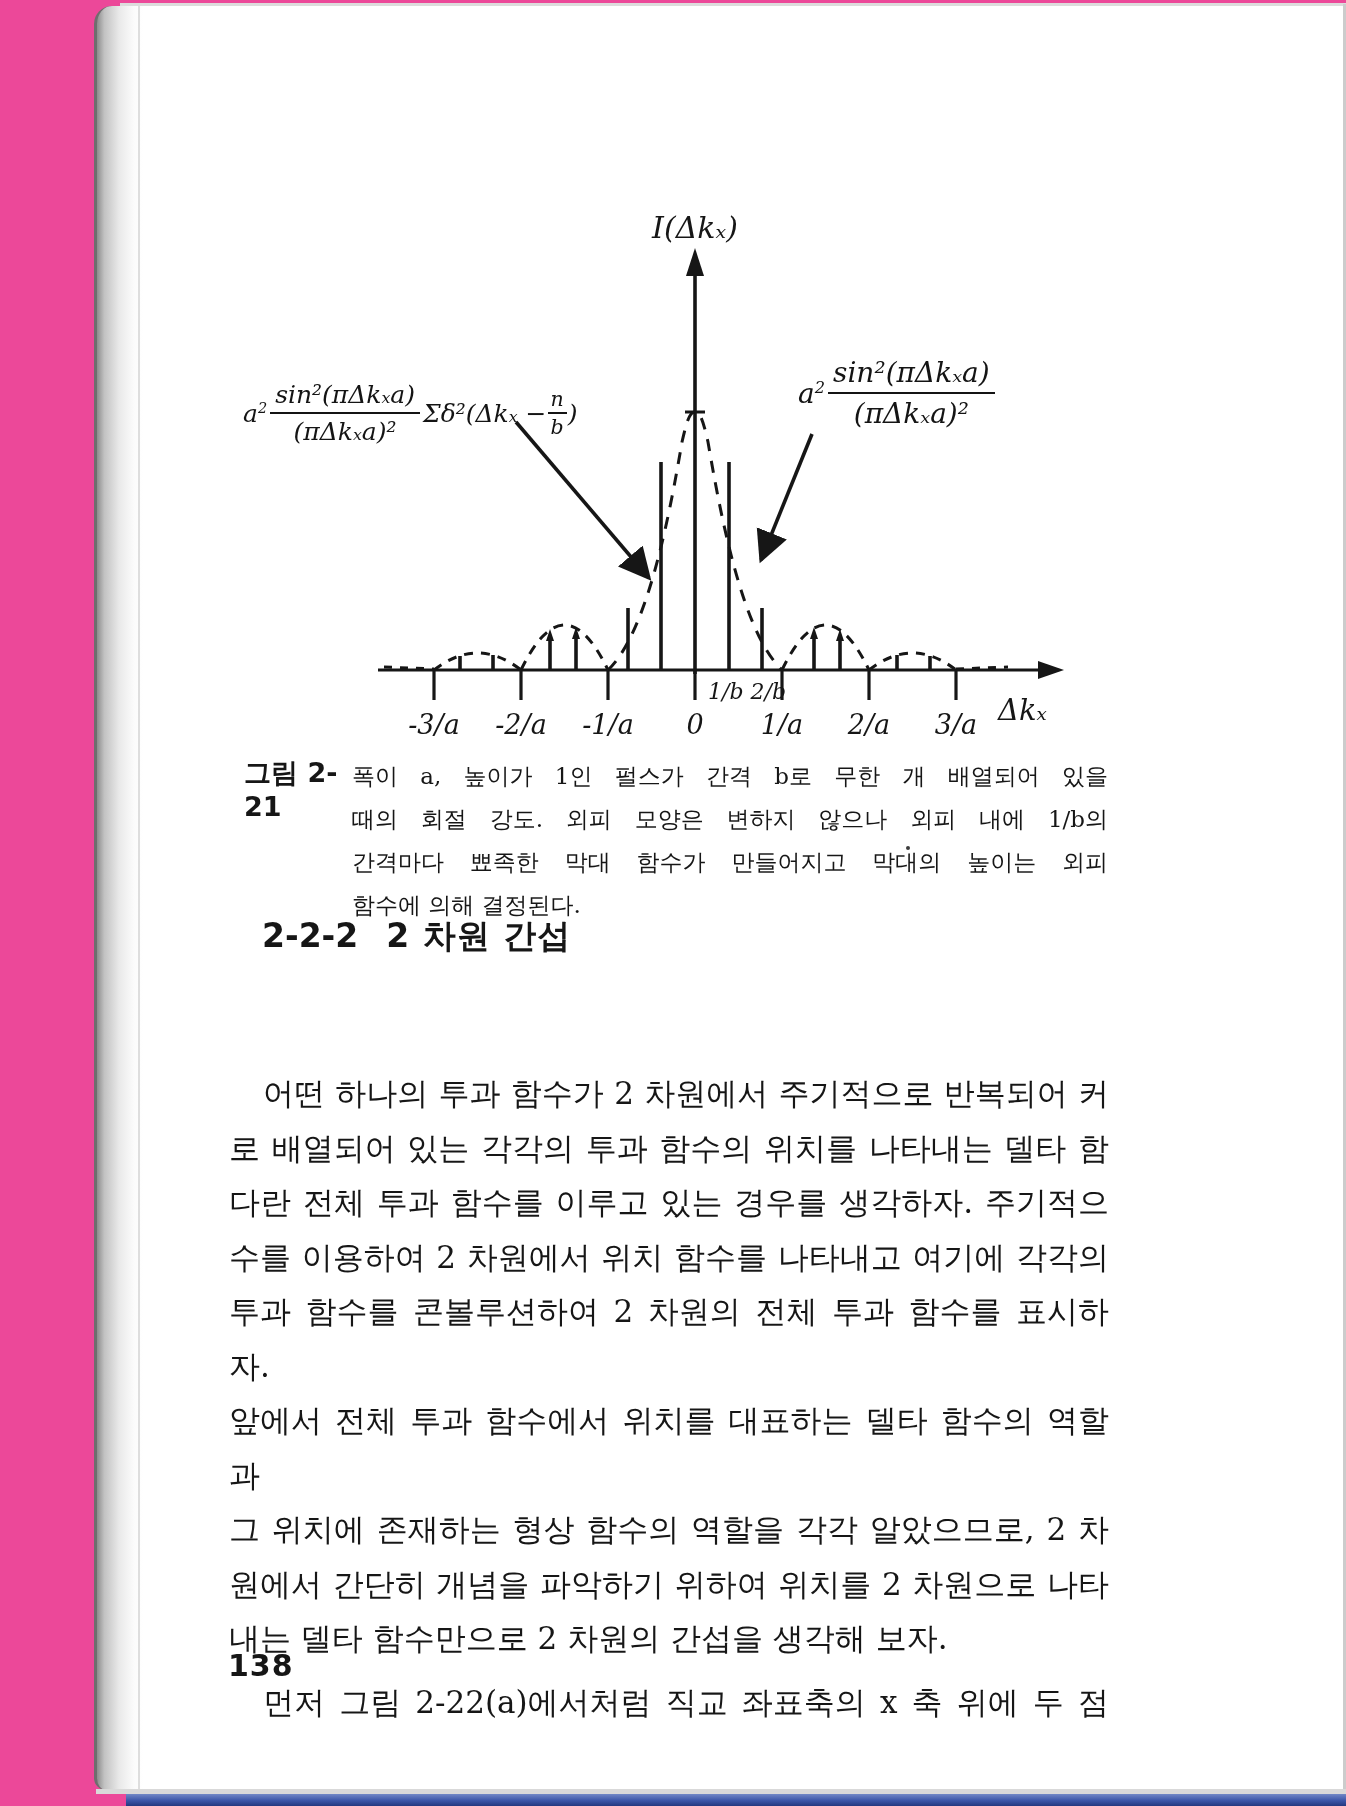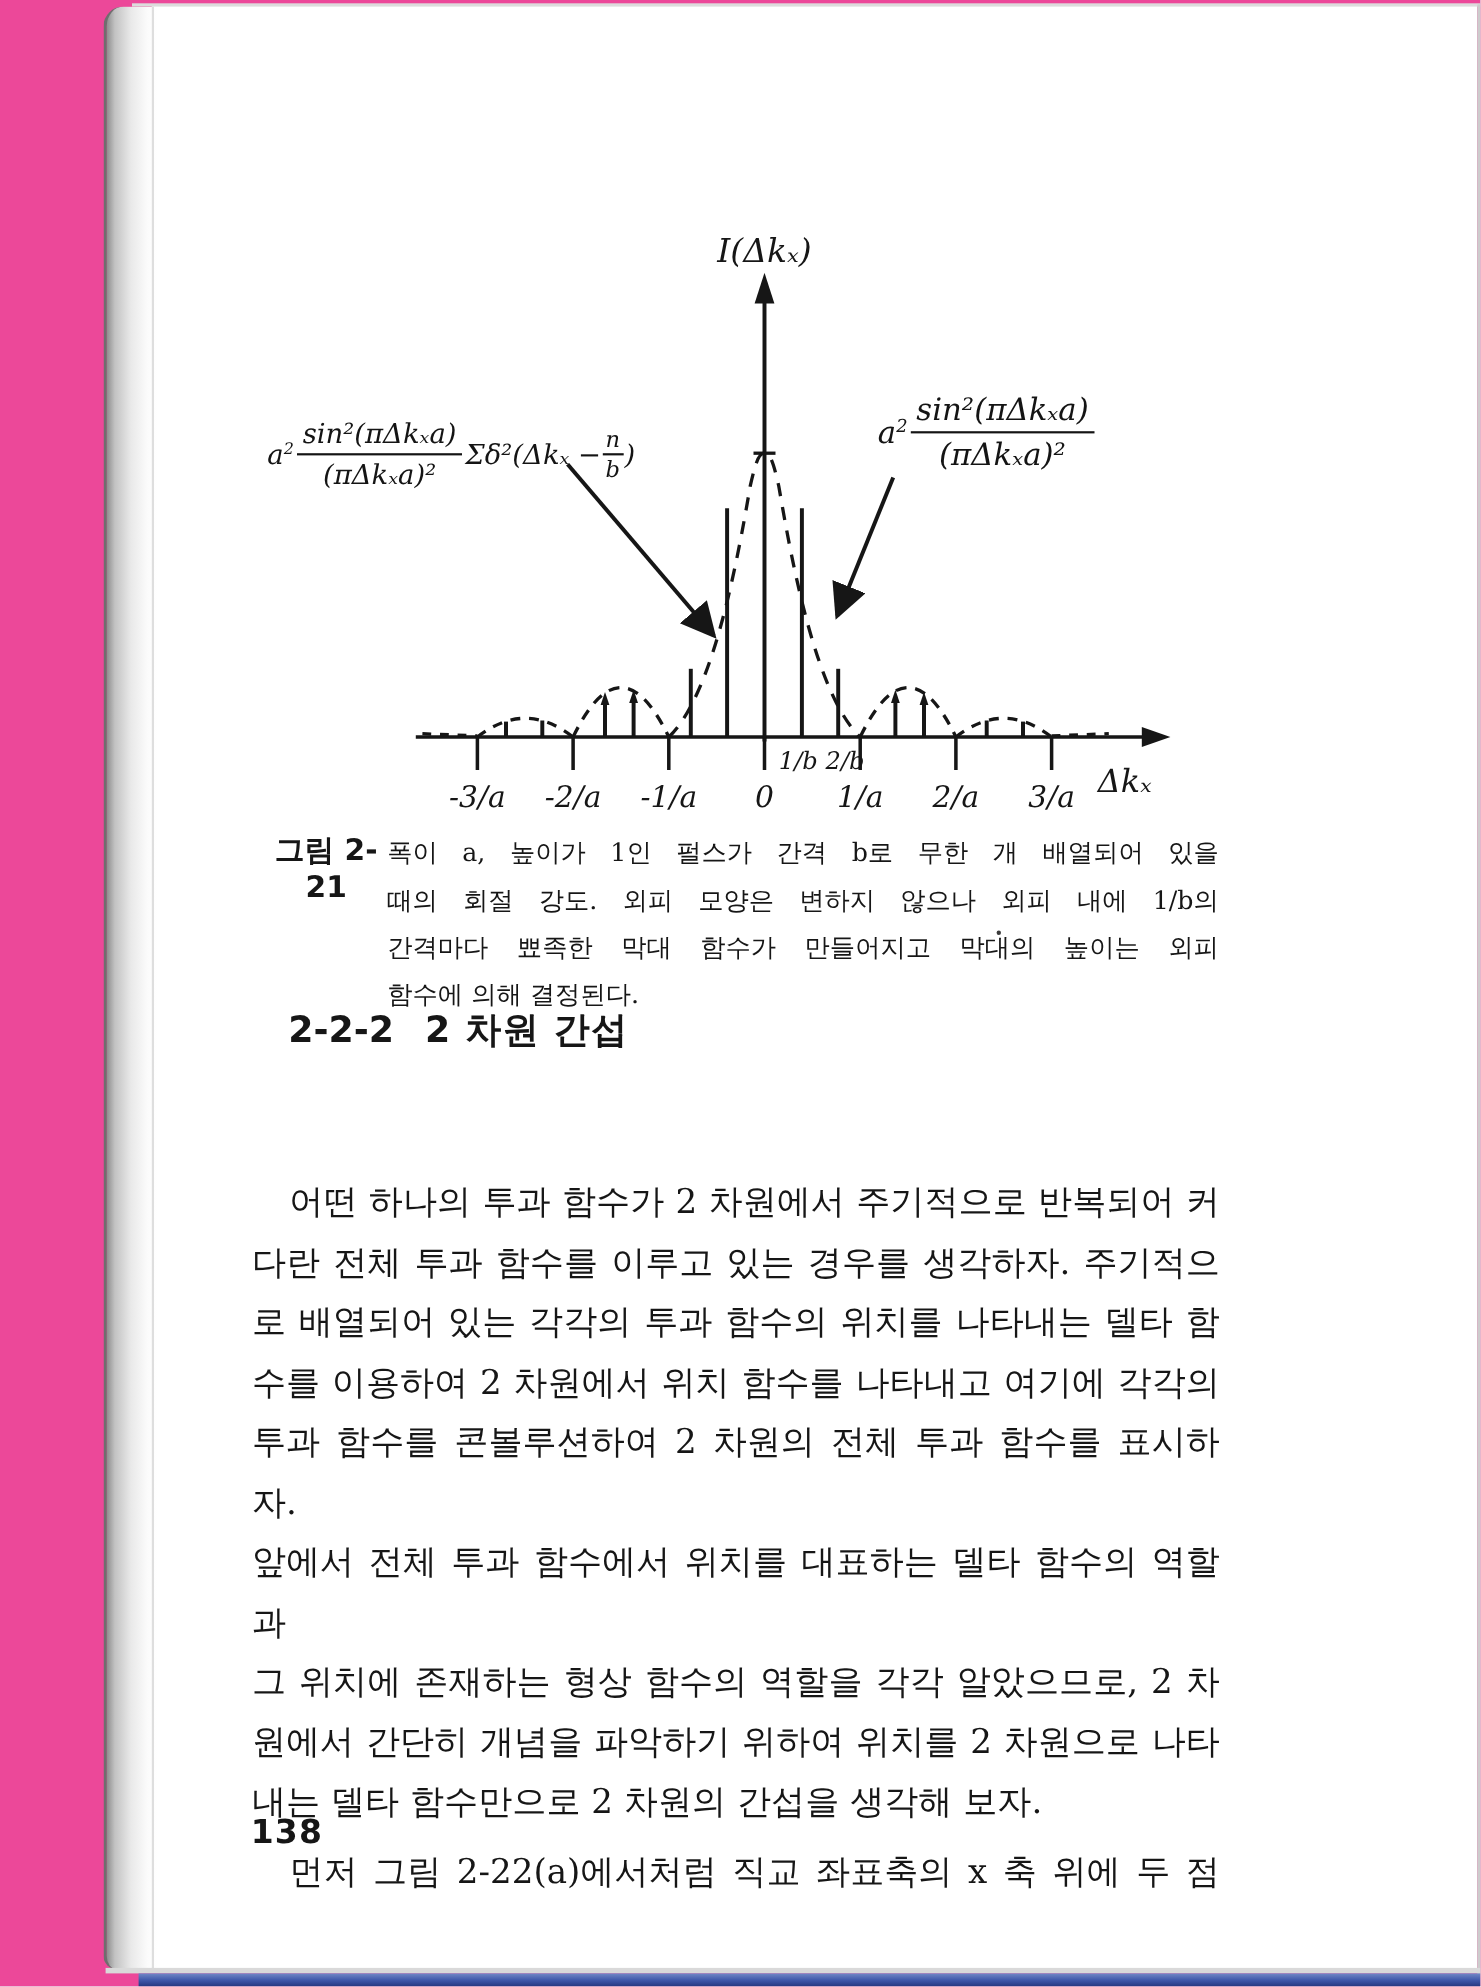--- a/index.html
+++ b/index.html
@@ -35,21 +35,21 @@
   .frac .den{display:block;padding:3px 5px 0 5px;}
   .frac.small{font-size:0.82em;margin:0 1px;}
   .frac.small .num{padding:0 3px 1px 3px;border-bottom:2px solid #141414;}
   .frac.small .den{padding:1px 3px 0 3px;}
   .formula-left{left:243px;top:380px;font-size:25px;}
   .formula-right{left:798px;top:356px;font-size:28px;}
 
   
   .caption-label{
     position:absolute;left:244px;top:755px;width:105px;
-    font-family:"DejaVu Sans",sans-serif;font-weight:bold;font-size:27px;letter-spacing:0px;text-align:center;
+    font-family:"DejaVu Sans",sans-serif;font-weight:bold;font-size:27px;letter-spacing:0px;
   }
   .caption-text{position:absolute;left:352px;top:755px;width:756px;font-size:23px;}
   .cap-line{line-height:43px;text-align:justify;text-align-last:justify;}
   .cap-line.last{text-align-last:left;}
 
   
   .section-heading{
     position:absolute;left:262px;top:914px;font-size:33px;font-weight:bold;
     font-family:"DejaVu Sans",sans-serif;letter-spacing:1px;
   }
@@ -185,22 +185,22 @@
     <div class="cap-line">간격마다 뾰족한 막대 함수가 만들어지고 막대의 높이는 외피</div>
     <div class="cap-line last">함수에 의해 결정된다.</div>
   </div>
 
   <div class="section-heading">
     <span class="num">2-2-2</span><span>2 차원 간섭</span>
   </div>
 
   <div class="body-text">
     <div class="bline indent">어떤 하나의 투과 함수가 2 차원에서 주기적으로 반복되어 커</div>
+    <div class="bline">로 배열되어 있는 각각의 투과 함수의 위치를 나타내는 델타 함</div>
     <div class="bline">다란 전체 투과 함수를 이루고 있는 경우를 생각하자. 주기적으</div>
-    <div class="bline">로 배열되어 있는 각각의 투과 함수의 위치를 나타내는 델타 함</div>
     <div class="bline">수를 이용하여 2 차원에서 위치 함수를 나타내고 여기에 각각의</div>
     <div class="bline">투과 함수를 콘볼루션하여 2 차원의 전체 투과 함수를 표시하자.</div>
     <div class="bline">앞에서 전체 투과 함수에서 위치를 대표하는 델타 함수의 역할과</div>
     <div class="bline">그 위치에 존재하는 형상 함수의 역할을 각각 알았으므로, 2 차</div>
     <div class="bline">원에서 간단히 개념을 파악하기 위하여 위치를 2 차원으로 나타</div>
     <div class="bline no-just">내는 델타 함수만으로 2 차원의 간섭을 생각해 보자.</div>
     <div class="bline indent para-gap">먼저 그림 2-22(a)에서처럼 직교 좌표축의 x 축 위에 두 점</div>
   </div>
 
   <div class="page-number">138</div>

